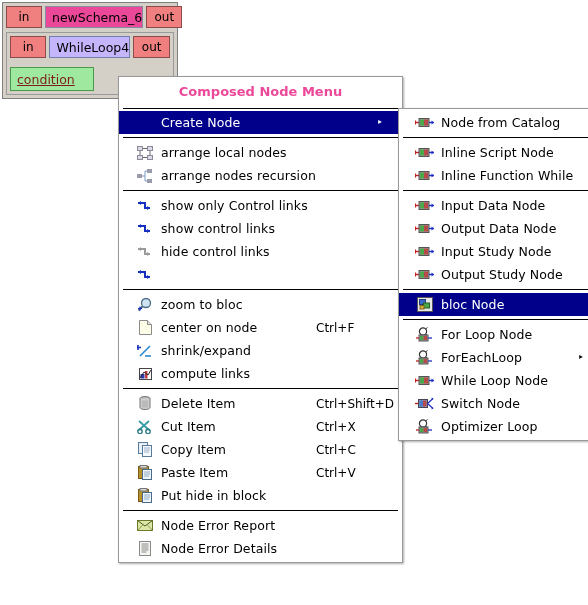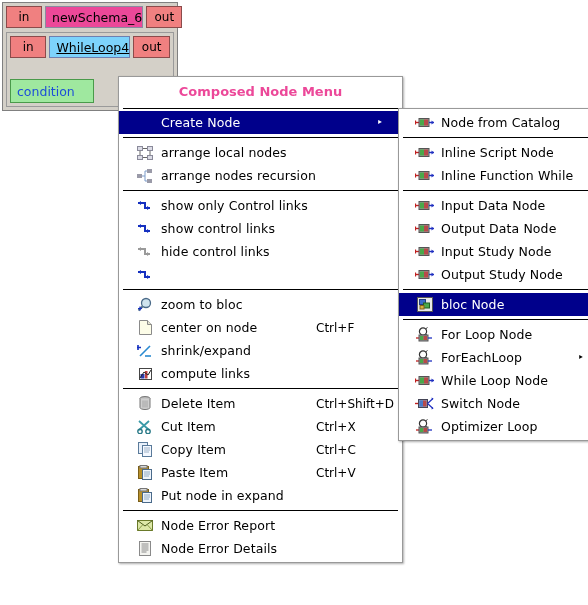--- a/index.html
+++ b/index.html
@@ -70,37 +70,37 @@
 
   .inner-wrap {
     margin-top: 4px;
     background: #d4d0c8;
     border: 1px solid #9a9a9a;
     box-sizing: border-box;
     padding: 3px;
   }
 
   .inner-node .node-title {
-    background: #7dd3fc;
+    background: #c4b5fd;
     border: 1px solid #6f7fae;
-    text-decoration: underline;
   }
 
   .condition-box {
-    margin-top: 21px;
+    margin-top: 9px;
     width: 84px;
     height: 24px;
     background: #9fe89f;
     border: 1px solid #4a9a4a;
     box-sizing: border-box;
     display: flex;
     align-items: center;
     padding-left: 6px;
     font-size: 12.5px;
-    color: #1d4ed8;
+    color: #7f1d1d;
+    text-decoration: underline;
   }
 
   
   .menu {
     position: absolute;
     background: #ffffff;
     border: 1px solid #999999;
     box-shadow: 1px 1px 2px rgba(0,0,0,0.32);
     box-sizing: border-box;
     padding: 2px 0;
@@ -379,21 +379,21 @@
       </div>
       <div class="menu-item">
         <span class="mi-icon">
           <svg class="icon-svg" width="15" height="15" viewBox="0 0 15 15">
             <rect x="0.5" y="1.5" width="10" height="12" fill="#b8902a" stroke="#7a5e18"></rect>
             <rect x="2" y="0.5" width="7" height="2.5" fill="#d8d8d8" stroke="#777"></rect>
             <rect x="4.5" y="4.5" width="9" height="10" fill="#eef4fc" stroke="#4a6a8a"></rect>
             <path d="M6 7h6M6 9h6M6 11h5" stroke="#7a9ab8" stroke-width="0.8"></path>
           </svg>
         </span>
-        <span class="mi-label">Put node in expand</span>
+        <span class="mi-label">Put hide in block</span>
       </div>
       <div class="sep-light"></div>
       <div class="menu-item">
         <span class="mi-icon">
           <svg class="icon-svg" width="16" height="11" viewBox="0 0 16 11">
             <rect x="0.5" y="0.5" width="15" height="10" fill="#dde8a8" stroke="#6a7a2a"></rect>
             <path d="M0.5 0.5L8 6L15.5 0.5" fill="none" stroke="#4a5a1a"></path>
             <path d="M0.5 10.5L5.5 5M15.5 10.5L10.5 5" fill="none" stroke="#8a9a4a"></path>
           </svg>
         </span>

